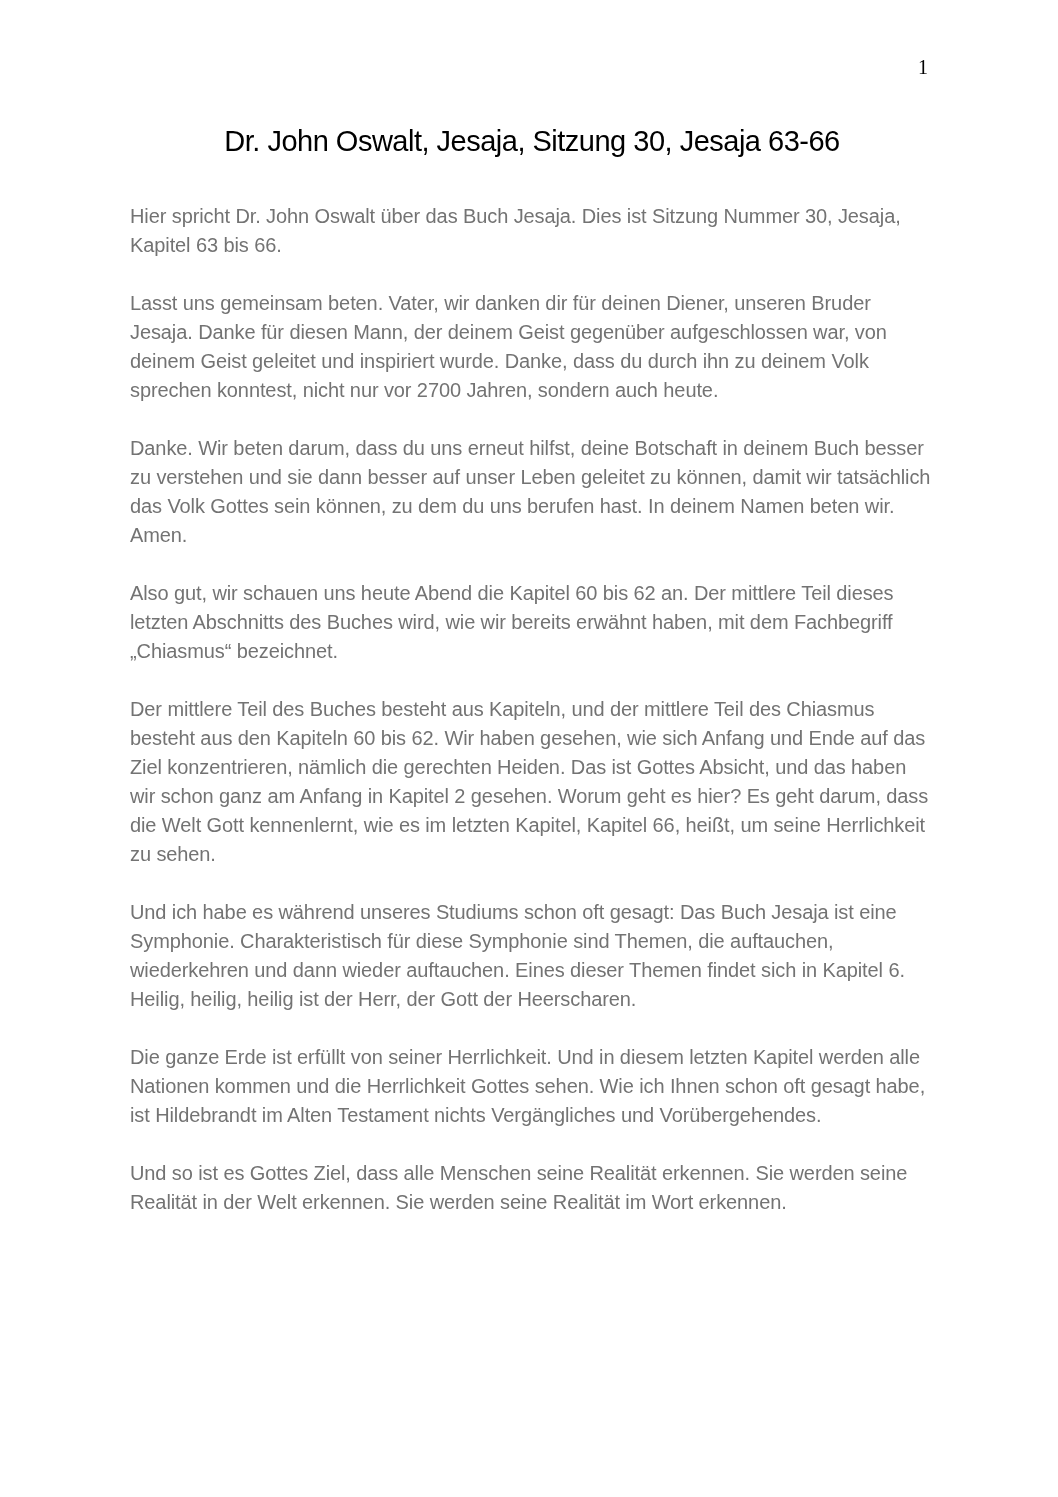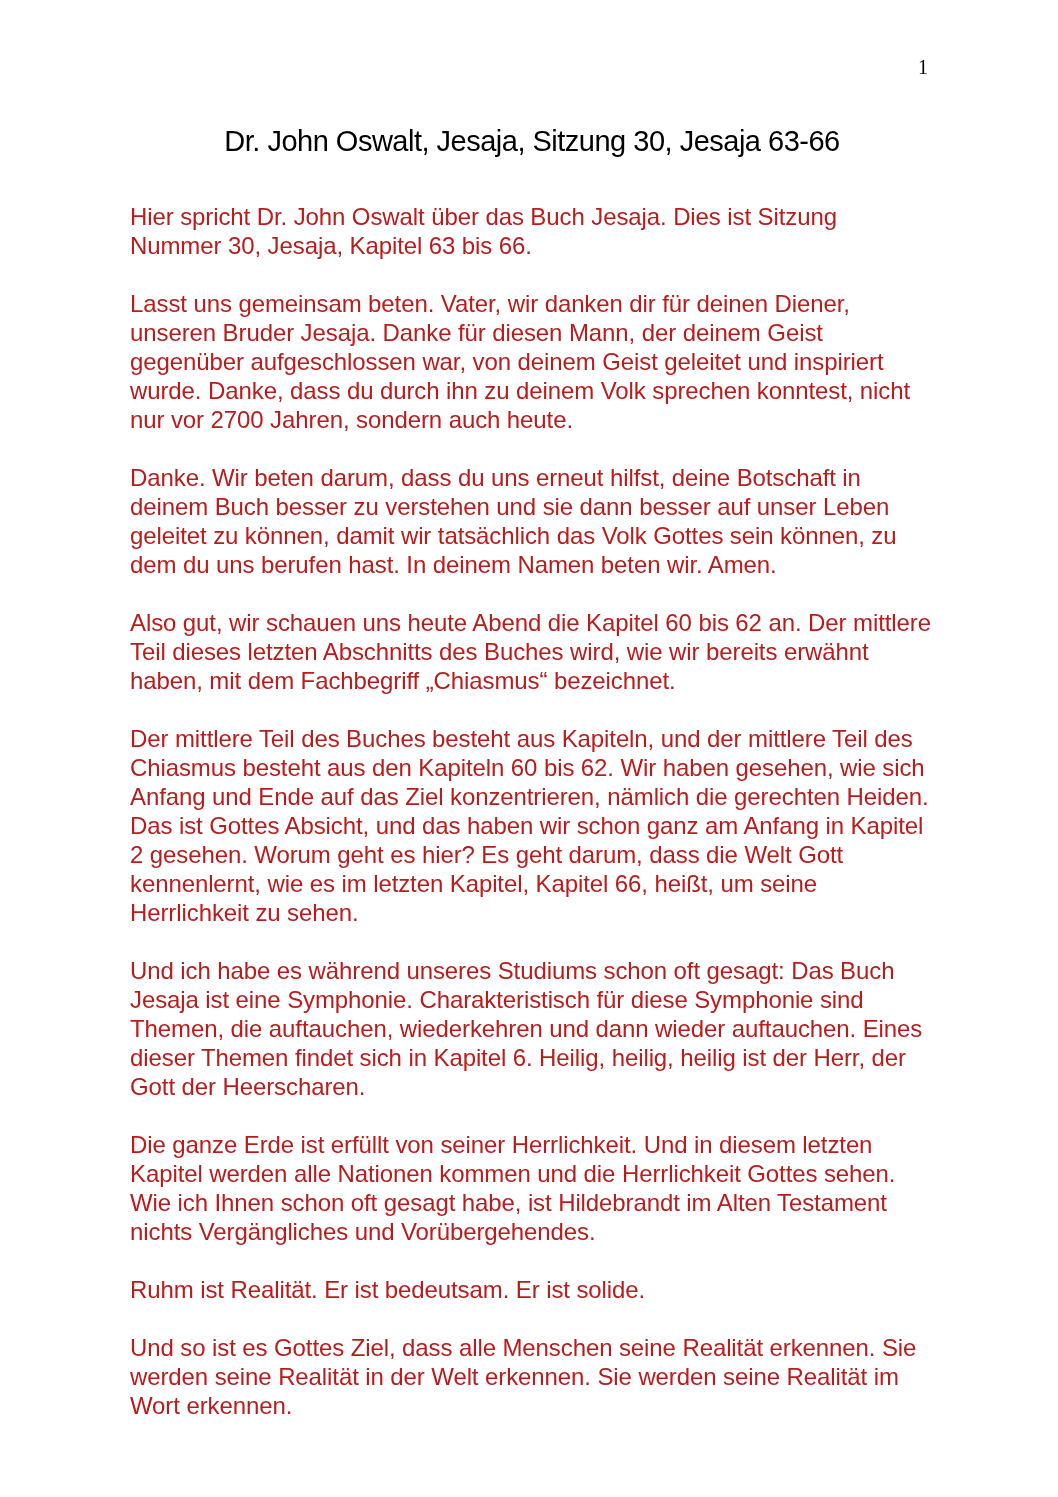--- a/index.html
+++ b/index.html
@@ -35,25 +35,25 @@
     line-height: 49px;
     letter-spacing: -0.5px;
     color: #000000;
   }
   .doc-title .title-line {
     display: block;
     white-space: nowrap;
   }
   .body-text p {
     margin: 29px 0 0 0;
-    font-size: 24px;
+    font-size: 20px;
     line-height: 29px;
     letter-spacing: -0.1px;
     text-align: left;
-    color: #b91c1c;
+    color: #737373;
   }
   .body-text p.first {
     margin-top: 36px;
   }
 </style>
 </head>
 <body>
 
 <div class="page">
 
@@ -64,17 +64,16 @@
   </h1>
 
   <div class="body-text">
     <p class="first">Hier spricht Dr. John Oswalt über das Buch Jesaja. Dies ist Sitzung Nummer 30, Jesaja, Kapitel 63 bis 66.</p>
     <p>Lasst uns gemeinsam beten. Vater, wir danken dir für deinen Diener, unseren Bruder Jesaja. Danke für diesen Mann, der deinem Geist gegenüber aufgeschlossen war, von deinem Geist geleitet und inspiriert wurde. Danke, dass du durch ihn zu deinem Volk sprechen konntest, nicht nur vor 2700 Jahren, sondern auch heute.</p>
     <p>Danke. Wir beten darum, dass du uns erneut hilfst, deine Botschaft in deinem Buch besser zu verstehen und sie dann besser auf unser Leben geleitet zu können, damit wir tatsächlich das Volk Gottes sein können, zu dem du uns berufen hast. In deinem Namen beten wir. Amen.</p>
     <p>Also gut, wir schauen uns heute Abend die Kapitel 60 bis 62 an. Der mittlere Teil dieses letzten Abschnitts des Buches wird, wie wir bereits erwähnt haben, mit dem Fachbegriff „Chiasmus“ bezeichnet.</p>
     <p>Der mittlere Teil des Buches besteht aus Kapiteln, und der mittlere Teil des Chiasmus besteht aus den Kapiteln 60 bis 62. Wir haben gesehen, wie sich Anfang und Ende auf das Ziel konzentrieren, nämlich die gerechten Heiden. Das ist Gottes Absicht, und das haben wir schon ganz am Anfang in Kapitel 2 gesehen. Worum geht es hier? Es geht darum, dass die Welt Gott kennenlernt, wie es im letzten Kapitel, Kapitel 66, heißt, um seine Herrlichkeit zu sehen.</p>
     <p>Und ich habe es während unseres Studiums schon oft gesagt: Das Buch Jesaja ist eine Symphonie. Charakteristisch für diese Symphonie sind Themen, die auftauchen, wiederkehren und dann wieder auftauchen. Eines dieser Themen findet sich in Kapitel 6. Heilig, heilig, heilig ist der Herr, der Gott der Heerscharen.</p>
     <p>Die ganze Erde ist erfüllt von seiner Herrlichkeit. Und in diesem letzten Kapitel werden alle Nationen kommen und die Herrlichkeit Gottes sehen. Wie ich Ihnen schon oft gesagt habe, ist Hildebrandt im Alten Testament nichts Vergängliches und Vorübergehendes.</p>
-    <p>Ruhm ist Realität. Er ist bedeutsam. Er ist solide.</p>
     <p>Und so ist es Gottes Ziel, dass alle Menschen seine Realität erkennen. Sie werden seine Realität in der Welt erkennen. Sie werden seine Realität im Wort erkennen.</p>
   </div>
 
 </div>
 
 </body></html>

